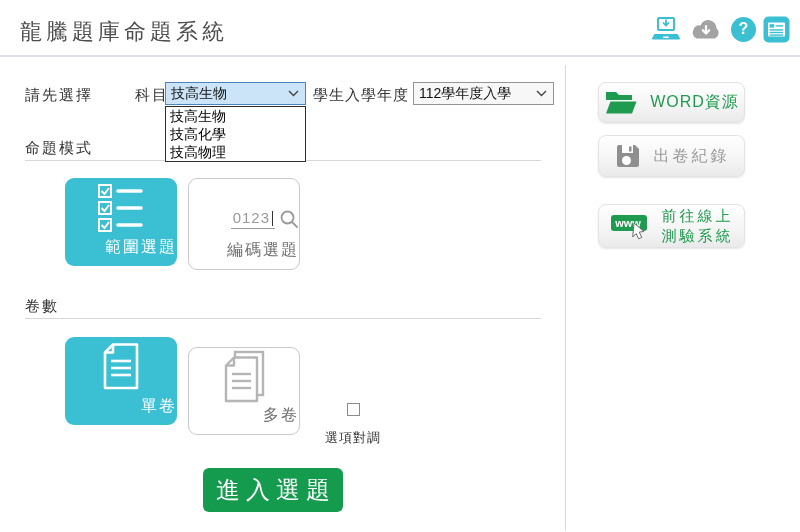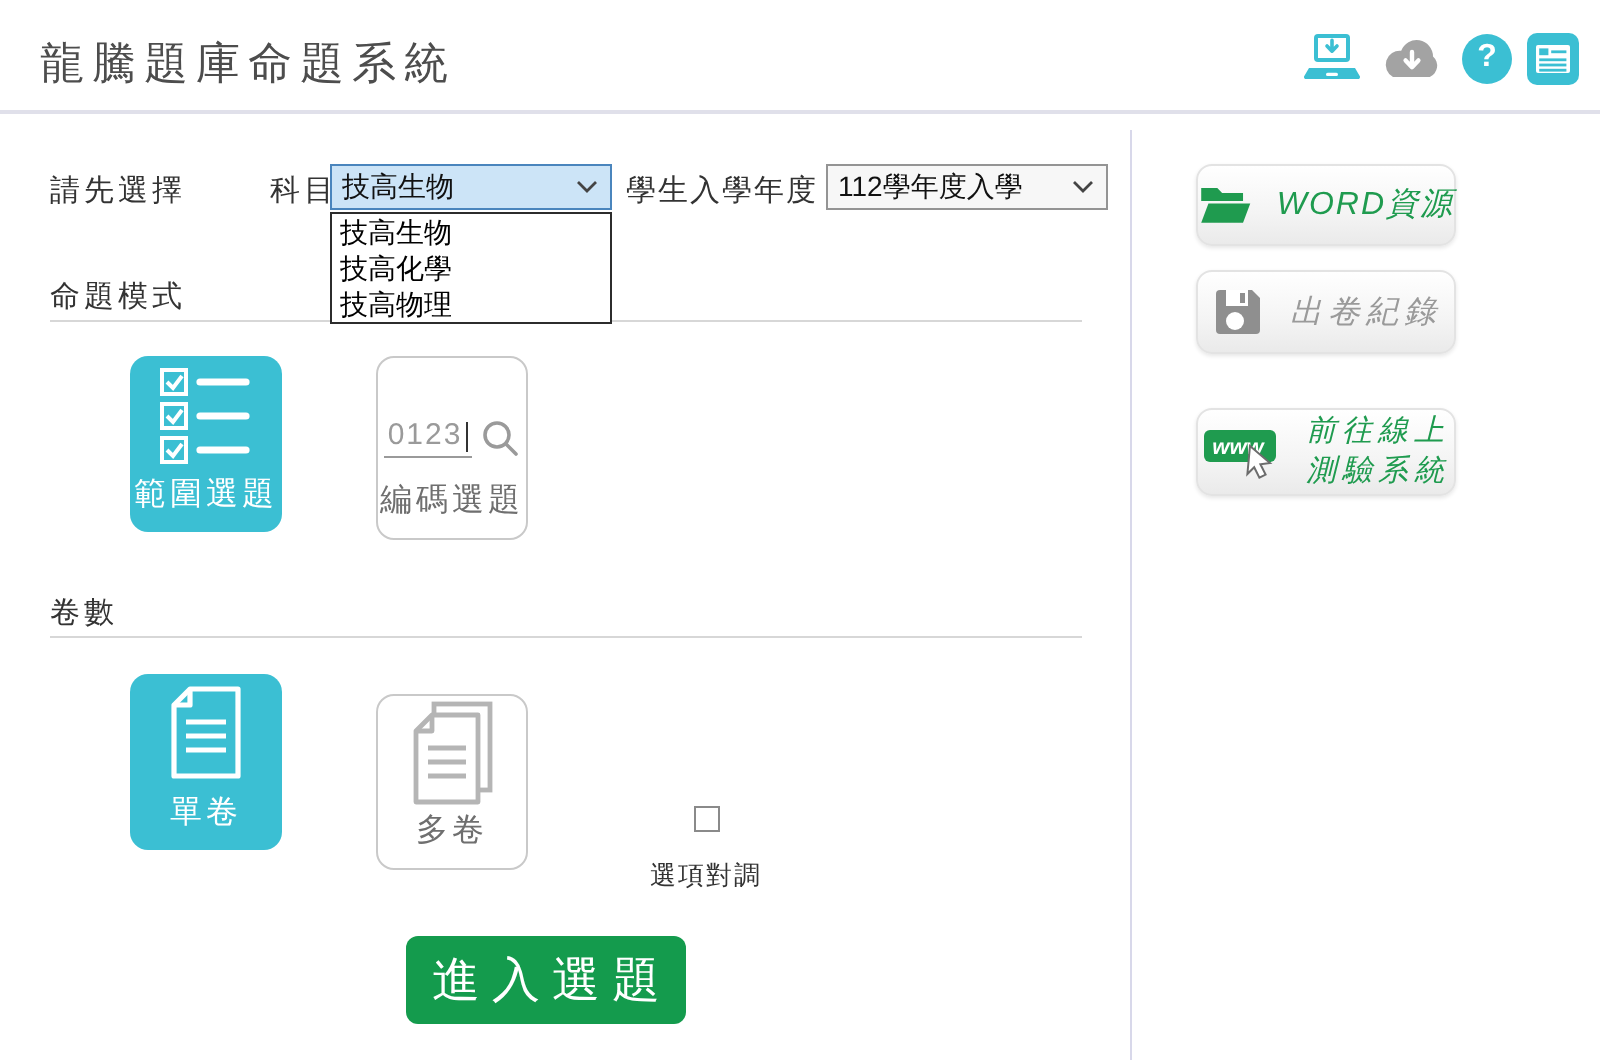--- a/index.html
+++ b/index.html
@@ -31,22 +31,22 @@
     border:1px solid #2c2c2c; z-index:20; }
   .dropdown .opt { height:18px; line-height:18px; font-size:14px; color:#000; padding-left:4px;
     cursor:pointer; white-space:nowrap; }
   .dropdown .opt.selected { background:#0078d7; color:#fff; outline:1px dotted #e2953c; outline-offset:-2px; }
 
   
   .section-title { position:absolute; left:25px; font-size:15px; color:#333; letter-spacing:2px; }
   .h-rule { position:absolute; left:25px; width:516px; height:1px; background:#d7d7d7; }
 
   
-  .tile { position:absolute; width:76px; height:88px; border-radius:9px; display:flex;
-    flex-direction:column; align-items:center; justify-content:flex-end; cursor:pointer; }
+  .tile { position:absolute; width:112px; height:88px; border-radius:9px; display:flex;
+    flex-direction:column; align-items:flex-end; justify-content:flex-end; cursor:pointer; }
   .tile-active { background:#3bbfd3; color:#fff; }
   .tile-plain { background:#fff; border:1px solid #c9c9c9; color:#6f6f6f; }
   .tile-label { font-size:16px; letter-spacing:2px; margin-bottom:8px; }
   .tile .ticon { flex:1; display:flex; align-items:center; justify-content:center; width:100%; }
 
   .tile-range { left:65px; top:178px; }
   .tile-code  { left:188px; top:178px; height:92px; }
   .tile-single{ left:65px;  top:337px; }
   .tile-multi { left:188px; top:347px; }
 
@@ -60,24 +60,24 @@
   .checkbox { width:13px; height:13px; background:#fff; border:1px solid #8a8a8a; cursor:pointer; }
   .checkbox-label { font-size:13px; color:#333; letter-spacing:1px; }
 
   
   .submit-btn { position:absolute; left:203px; top:468px; width:140px; height:44px; background:#149b4d;
     border:none; border-radius:6px; color:#fff; font-size:24px; letter-spacing:6px; text-indent:6px;
     display:flex; align-items:center; justify-content:center; cursor:pointer;
     font-family:"Liberation Sans","DejaVu Sans",sans-serif; }
 
   
-  .side-btn { position:absolute; left:598px; width:130px; border:1px solid #e3e3e3; border-radius:8px;
+  .side-btn { position:absolute; left:598px; width:147px; border:1px solid #e3e3e3; border-radius:8px;
     background:linear-gradient(180deg,#ffffff 0%,#f4f4f4 60%,#eaeaea 100%);
     box-shadow:0 1px 2px rgba(0,0,0,.10); display:flex; align-items:center; justify-content:center;
-    gap:12px; cursor:pointer;font-style:italic; }
+    gap:12px; cursor:pointer; }
   .side-word    { top:82px;  height:41px; }
   .side-records { top:135px; height:42px; }
   .side-online  { top:204px; height:44px; }
   .side-text-green { color:#1f9b4f; font-size:16px; letter-spacing:1px; white-space:nowrap; }
   .side-text-gray  { color:#9a9a9a; font-size:16px; letter-spacing:3px; white-space:nowrap; }
   .side-two-line { color:#1f9b4f; font-size:15px; letter-spacing:3px; line-height:1.35; text-align:left; }
 </style>
 </head>
 <body>
 

